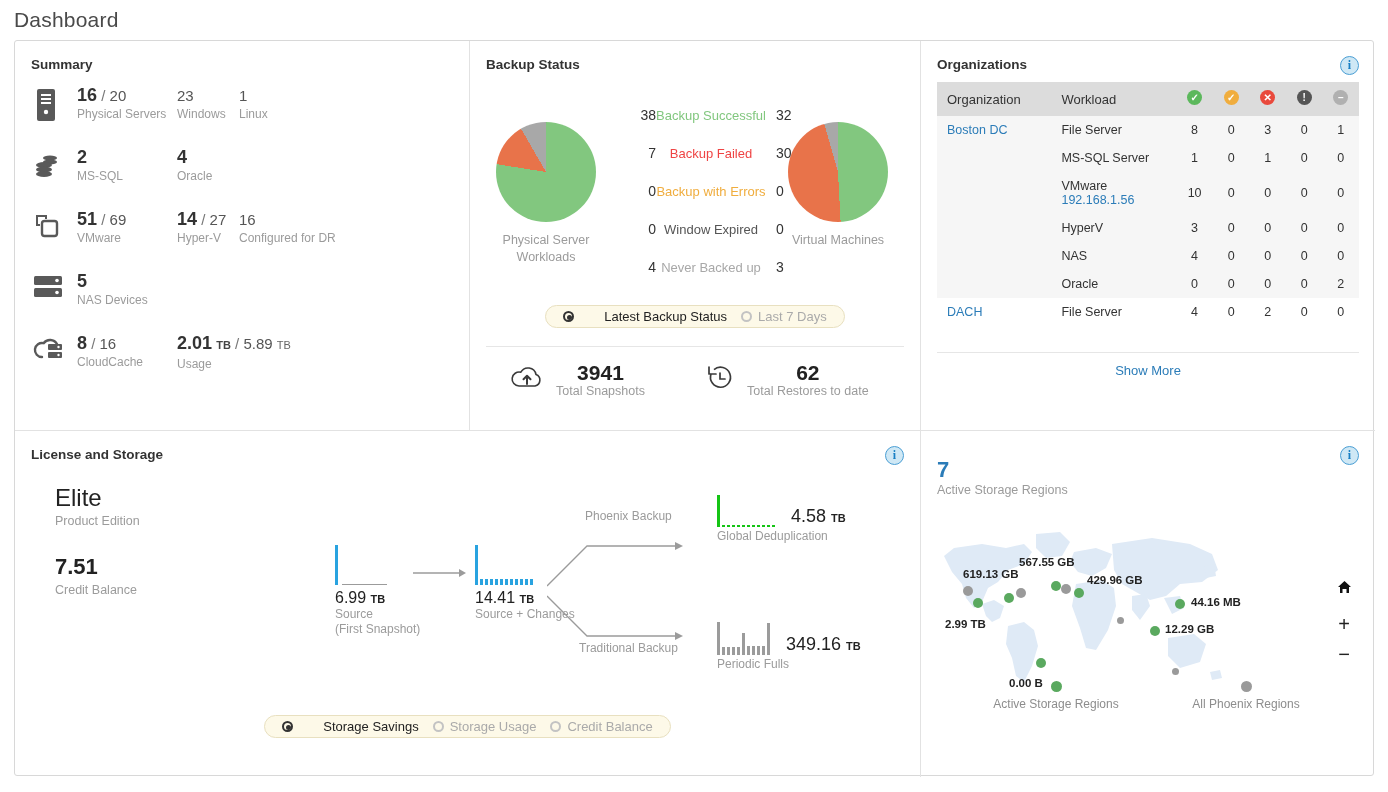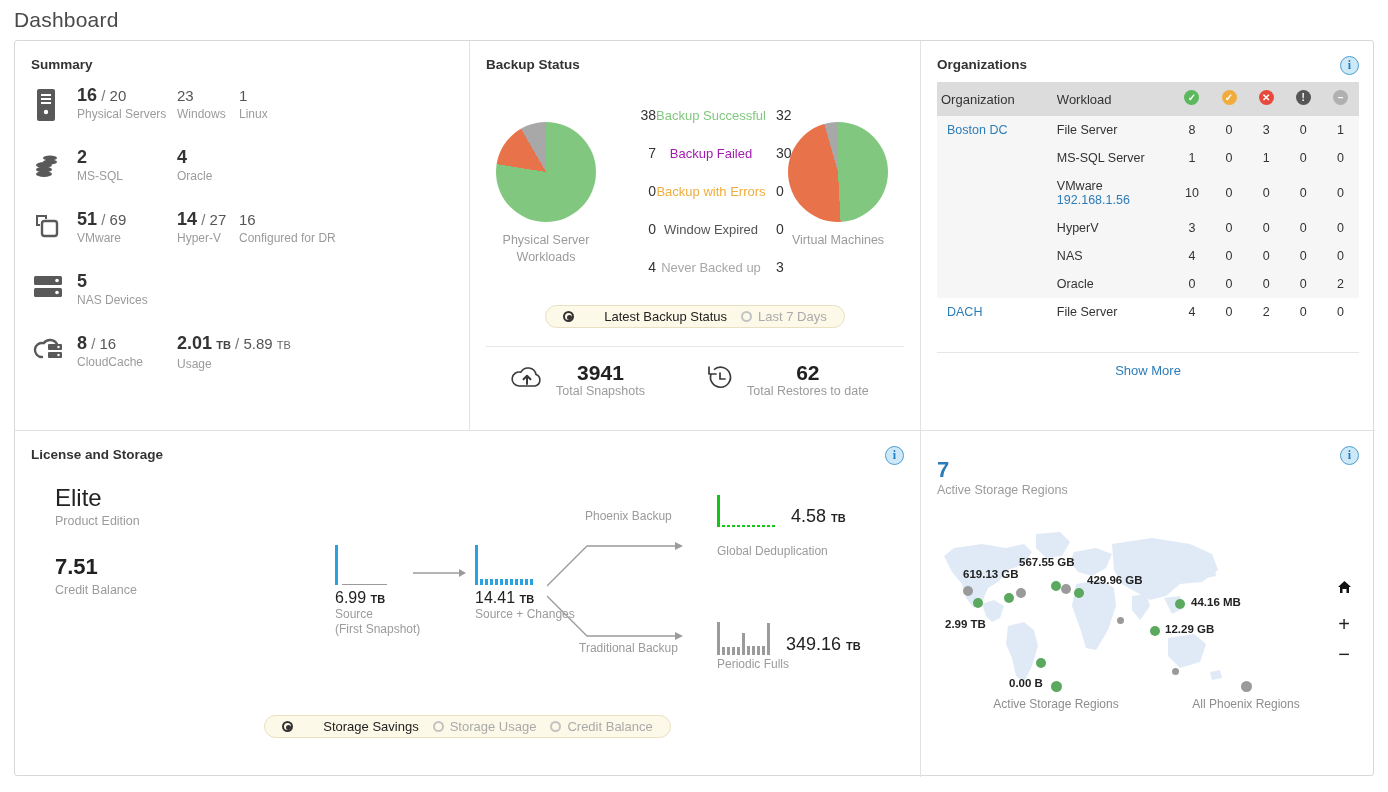--- a/index.html
+++ b/index.html
@@ -272,21 +272,21 @@
       </div>
 
       <div class="bs-table">
         <div class="bs-line">
           <div class="bs-l">38</div>
           <div class="bs-m" style="color:#82c77f">Backup Successful</div>
           <div class="bs-r">32</div>
         </div>
         <div class="bs-line">
           <div class="bs-l">7</div>
-          <div class="bs-m" style="color:#a21caf">Backup Failed</div>
+          <div class="bs-m" style="color:#ef4444">Backup Failed</div>
           <div class="bs-r">30</div>
         </div>
         <div class="bs-line">
           <div class="bs-l">0</div>
           <div class="bs-m" style="color:#f0ad3e">Backup with Errors</div>
           <div class="bs-r">0</div>
         </div>
         <div class="bs-line">
           <div class="bs-l">0</div>
           <div class="bs-m" style="color:#555">Window Expired</div>
@@ -344,21 +344,21 @@
     </div>
   </div>
 
   <div class="panel b-b">
     <div class="panel-title">Organizations</div>
     <div class="info-icon">i</div>
 
     <table class="org-table">
       <thead>
         <tr>
-          <th style="width:110px; padding-left:4px">Organization</th>
+          <th style="width:110px; padding-left:10px">Organization</th>
           <th style="width:115px">Workload</th>
           <th style="text-align:center"><span class="badge bg-green"><span class="g">✓</span></span></th>
           <th style="text-align:center"><span class="badge bg-orange"><span class="g">✓</span></span></th>
           <th style="text-align:center"><span class="badge bg-red"><span class="g">✕</span></span></th>
           <th style="text-align:center"><span class="badge bg-dark"><span class="g">!</span></span></th>
           <th style="text-align:center"><span class="badge bg-gray"><span class="g">–</span></span></th>
         </tr>
       </thead>
       <tbody>
         <tr class="org-grp">
@@ -504,21 +504,21 @@
             <i style="height:2px; background:#15c415"></i>
               <i style="height:2px; background:#15c415"></i>
             <i style="height:2px; background:#15c415"></i>
               <i style="height:2px; background:#15c415"></i>
             <i style="height:2px; background:#15c415"></i>
               <i style="height:2px; background:#15c415"></i>
             <i style="height:2px; background:#15c415"></i>
           </div>
           <div style="font-size:18px; color:#222; margin-left:14px; white-space:nowrap;"><span>4.58</span> <span style="font-size:11px;font-weight:bold;">TB</span></div>
         </div>
-        <div class="mini-sub" style="margin-top:17px;">Global Deduplication</div>
+        <div class="mini-sub" style="margin-top:2px;">Global Deduplication</div>
       </div>
 
       <div style="position:absolute; left:382px; top:110px;">
         <div style="display:flex; align-items:flex-end;">
           <div class="barset" style="height:36px">
             <i style="height:33px; background:#9b9b9b"></i>
             <i style="height:8px; background:#9b9b9b"></i>
               <i style="height:8px; background:#9b9b9b"></i>
             <i style="height:8px; background:#9b9b9b"></i>
               <i style="height:8px; background:#9b9b9b"></i>

